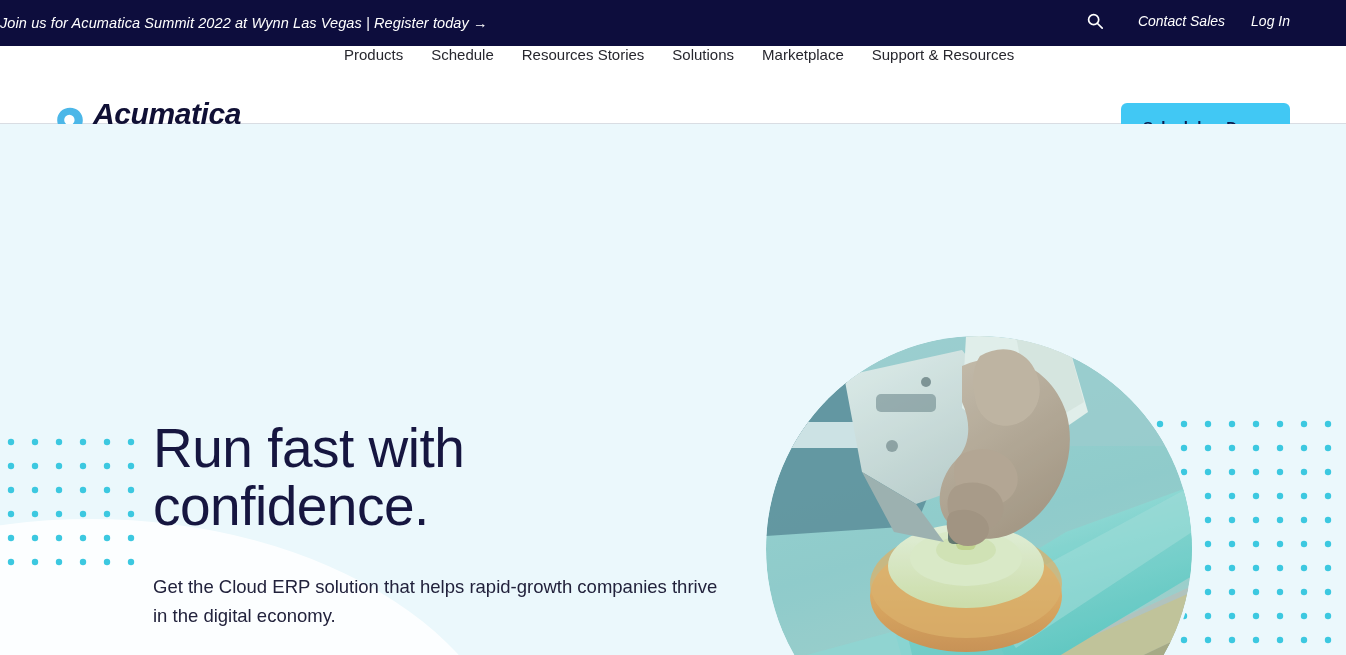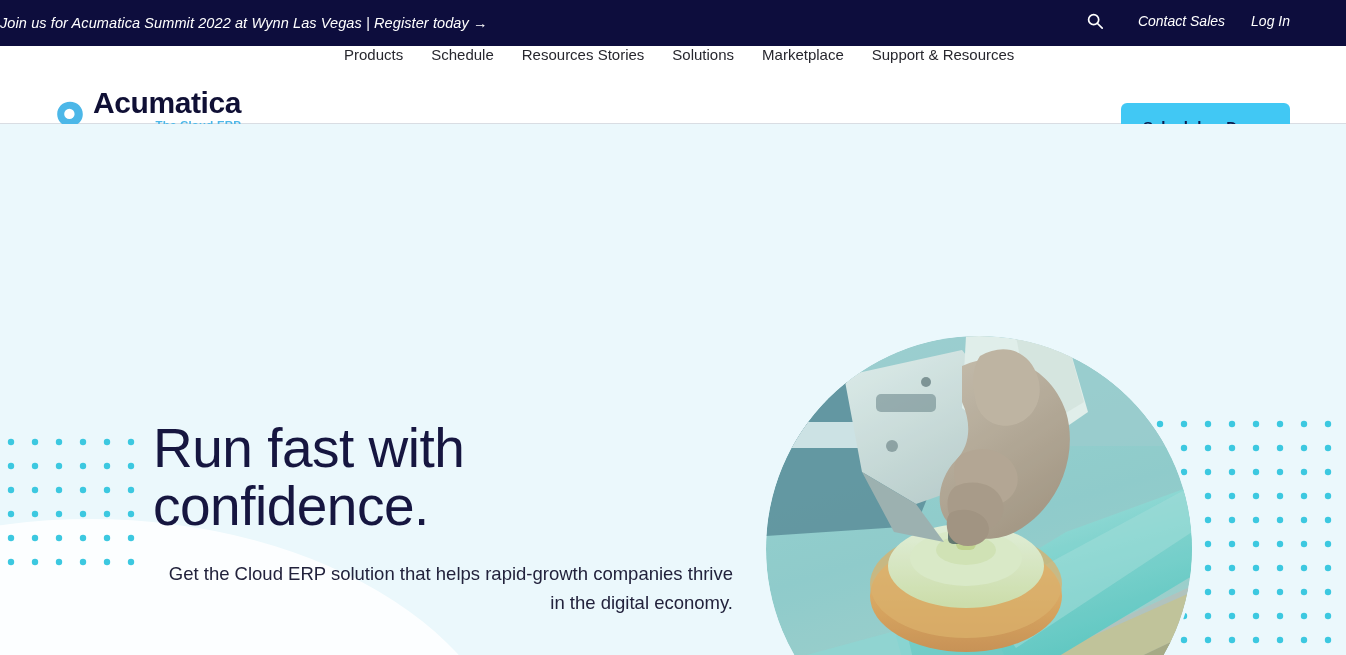--- a/index.html
+++ b/index.html
@@ -58,25 +58,26 @@
     position: relative;
     height: 78px;
     background: #ffffff;
     border-bottom: 1px solid #d9dde3;
     display: flex;
     align-items: center;
   }
   #logo {
     position: absolute;
     left: 56px;
-    top: 40px;
+    top: 51px;
     display: flex;
-    align-items: flex-end;
+    align-items: center;
     text-decoration: none;
     cursor: pointer;
+    font-style: italic;
   }
   #logo-mark {
     width: 28px;
     height: 30px;
     margin-right: 9px;
     margin-top: 5px;
     flex: none;
   }
   #logo-textwrap { display: flex; flex-direction: column; }
   #logo-wordmark {
@@ -172,26 +173,25 @@
     width: 610px;
   }
   #hero-heading {
     font-size: 55px;
     line-height: 58px;
     font-weight: 400;
     color: #161640;
     letter-spacing: -0.5px;
   }
   #hero-sub {
-    margin-top: 24px;
+    margin-top: 37px;
     font-size: 18.5px;
     line-height: 29px;
     color: #22223c;
     max-width: 580px;
-    text-align: right;
   }
   #hero-cta {
     display: inline-block;
     position: relative;
     margin-top: 37px;
     font-size: 22px;
     font-weight: 700;
     color: #101035;
     text-decoration: none;
     cursor: pointer;

